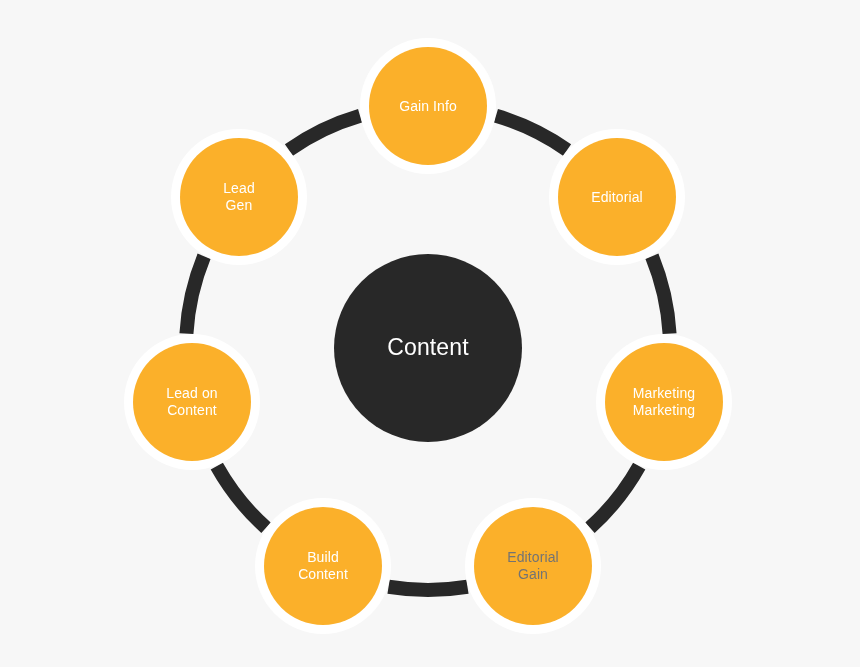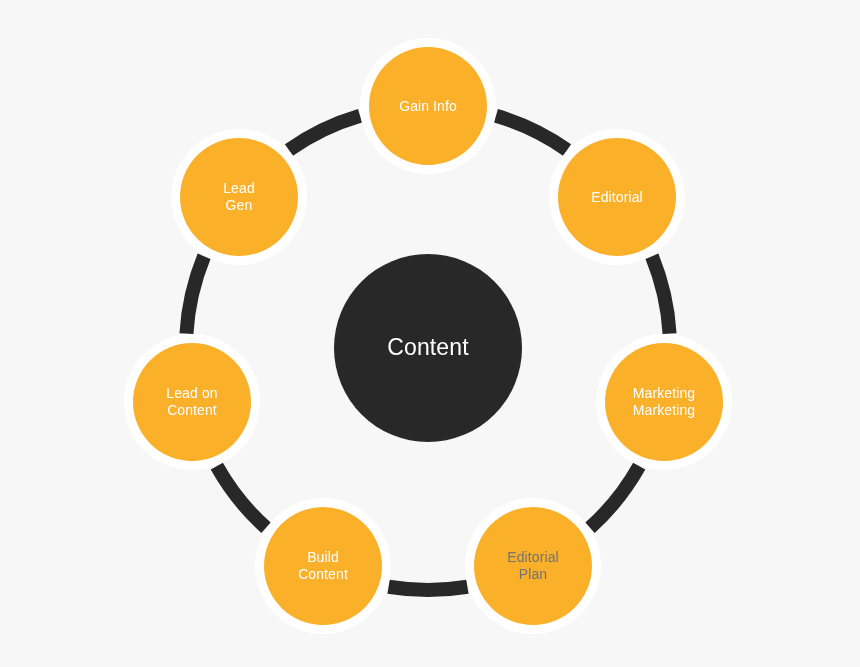--- a/index.html
+++ b/index.html
@@ -78,19 +78,19 @@
       </g>
     <circle id="center-circle" cx="428" cy="348" r="94" fill="#282828"></circle>
   </svg>
 
   <div class="center-label" id="center-label" style="left: 428px; top: 348px; color: rgb(255, 255, 255);"><div>Content</div></div>
 
   <div id="labels-layer">
       <div class="node-label" style="left: 428px; top: 106px; color: rgb(255, 255, 255);"><div>Gain Info</div></div>
       <div class="node-label" style="left: 617px; top: 197px; color: rgb(255, 255, 255);"><div>Editorial</div></div>
       <div class="node-label" style="left: 664px; top: 402px; color: rgb(255, 255, 255);"><div>Marketing</div><div>Marketing</div></div>
-      <div class="node-label" style="left: 533px; top: 566px; color: #737373;"><div>Editorial</div><div>Plan</div></div>
+      <div class="node-label" style="left: 533px; top: 566px; color: #737373;"><div>Editorial</div><div>Gain</div></div>
       <div class="node-label" style="left: 323px; top: 566px; color: rgb(255, 255, 255);"><div>Build</div><div>Content</div></div>
       <div class="node-label" style="left: 192px; top: 402px; color: rgb(255, 255, 255);"><div>Lead on</div><div>Content</div></div>
       <div class="node-label" style="left: 239px; top: 197px; color: rgb(255, 255, 255);"><div>Lead</div><div>Gen</div></div>
     </div>
 
 </div>
 
 </body></html>

